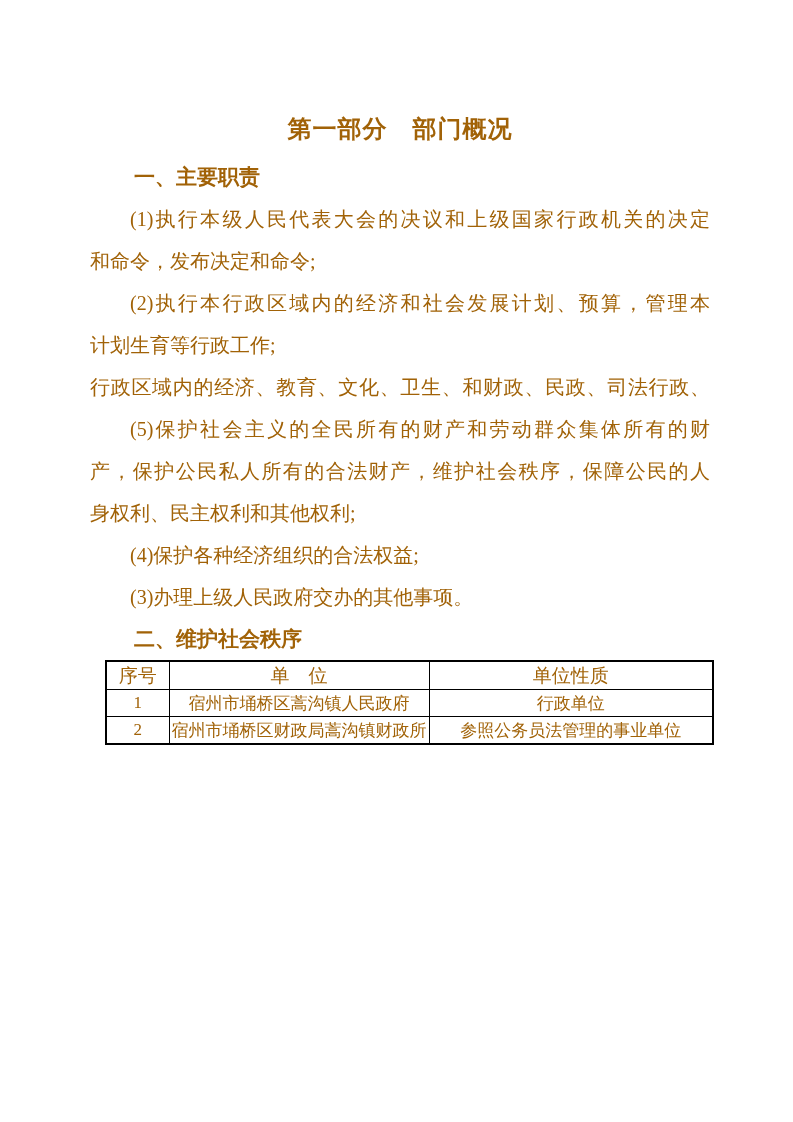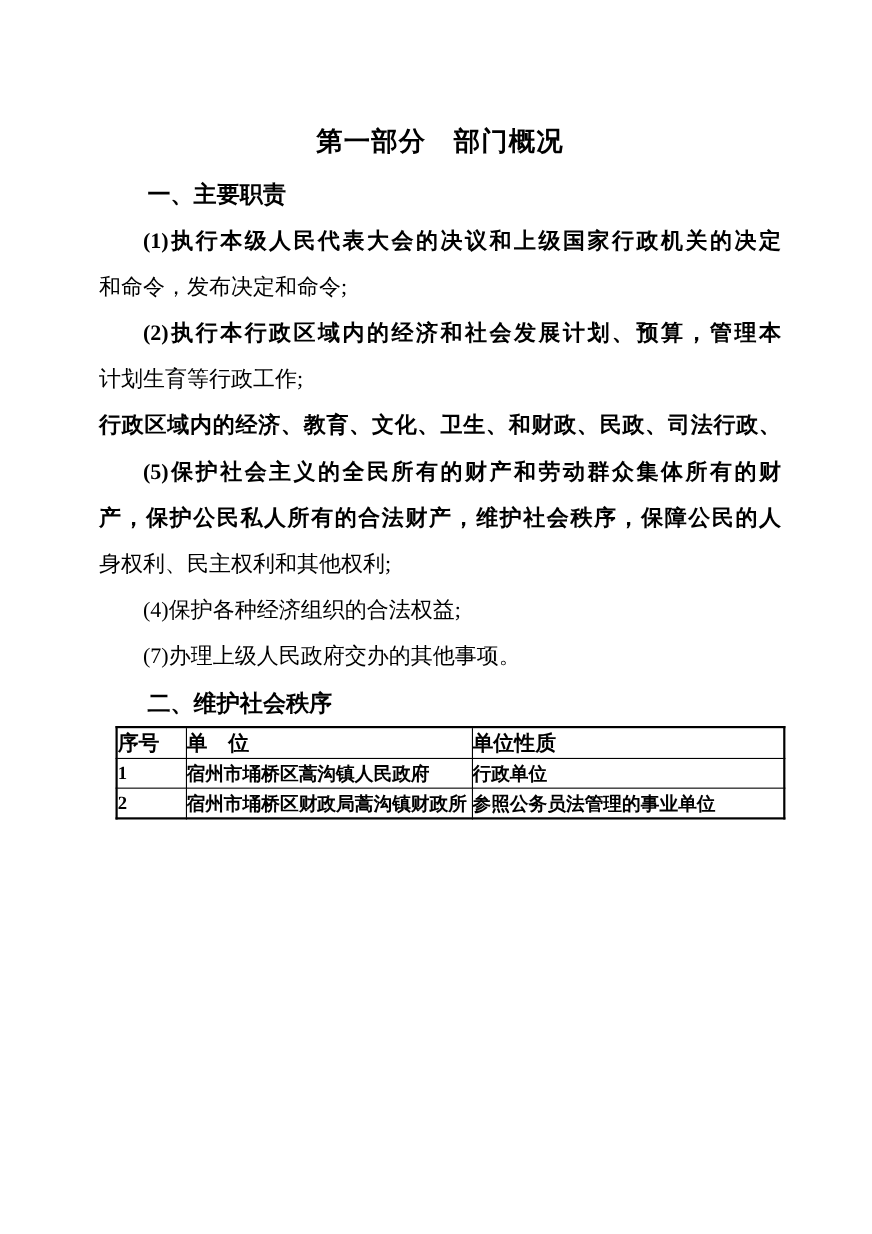--- a/index.html
+++ b/index.html
@@ -7,21 +7,21 @@
     padding: 0;
     background: #ffffff;
   }
   .page {
     position: relative;
     width: 793px;
     height: 1122px;
     background: #ffffff;
     box-sizing: border-box;
     padding: 108px 83px 0 90px;
-    color: #000000;
+    color: #a16207;
     overflow: hidden;
   }
   .doc-title {
     margin: 0 0 6px 0;
     font-family: "Liberation Sans", "DejaVu Sans", sans-serif;
     font-weight: 700;
     font-size: 24px;
     line-height: 42px;
     text-align: center;
     letter-spacing: 1px;
@@ -36,40 +36,39 @@
   }
   .line {
     font-family: "Liberation Serif", "DejaVu Serif", serif;
     font-size: 20px;
     line-height: 42px;
     white-space: normal;
   }
   .jf {
     text-align: justify;
     text-align-last: justify;
-    font-weight: bold;
   }
   .ind {
     text-indent: 40px;
   }
   table.units {
     border-collapse: collapse;
     table-layout: fixed;
     width: 607px;
     margin-left: 15px;
     border: 2px solid #000000;
   }
   table.units th,
   table.units td {
     border: 1px solid #000000;
-    text-align: left;
+    text-align: center;
     vertical-align: middle;
     padding: 0;
     font-family: "Liberation Serif", "DejaVu Serif", serif;
-    font-weight: 700;
+    font-weight: 400;
     overflow: hidden;
   }
   table.units th {
     height: 27px;
     font-size: 19px;
   }
   table.units td {
     height: 26px;
     font-size: 17px;
   }
@@ -99,21 +98,21 @@
     <div class="line jf ind">(5)保护社会主义的全民所有的财产和劳动群众集体所有的财</div>
     <div class="line jf">产，保护公民私人所有的合法财产，维护社会秩序，保障公民的人</div>
     <div class="line">身权利、民主权利和其他权利;</div>
   </div>
 
   <div>
     <div class="line ind">(4)保护各种经济组织的合法权益;</div>
   </div>
 
   <div>
-    <div class="line ind">(7)办理上级人民政府交办的其他事项。</div>
+    <div class="line ind">(3)办理上级人民政府交办的其他事项。</div>
   </div>
 
   <h2 class="sec-heading">二、维护社会秩序</h2>
 
 
   <table class="units">
     <colgroup>
       <col style="width:63px">
       <col style="width:260px">
       <col style="width:284px">

